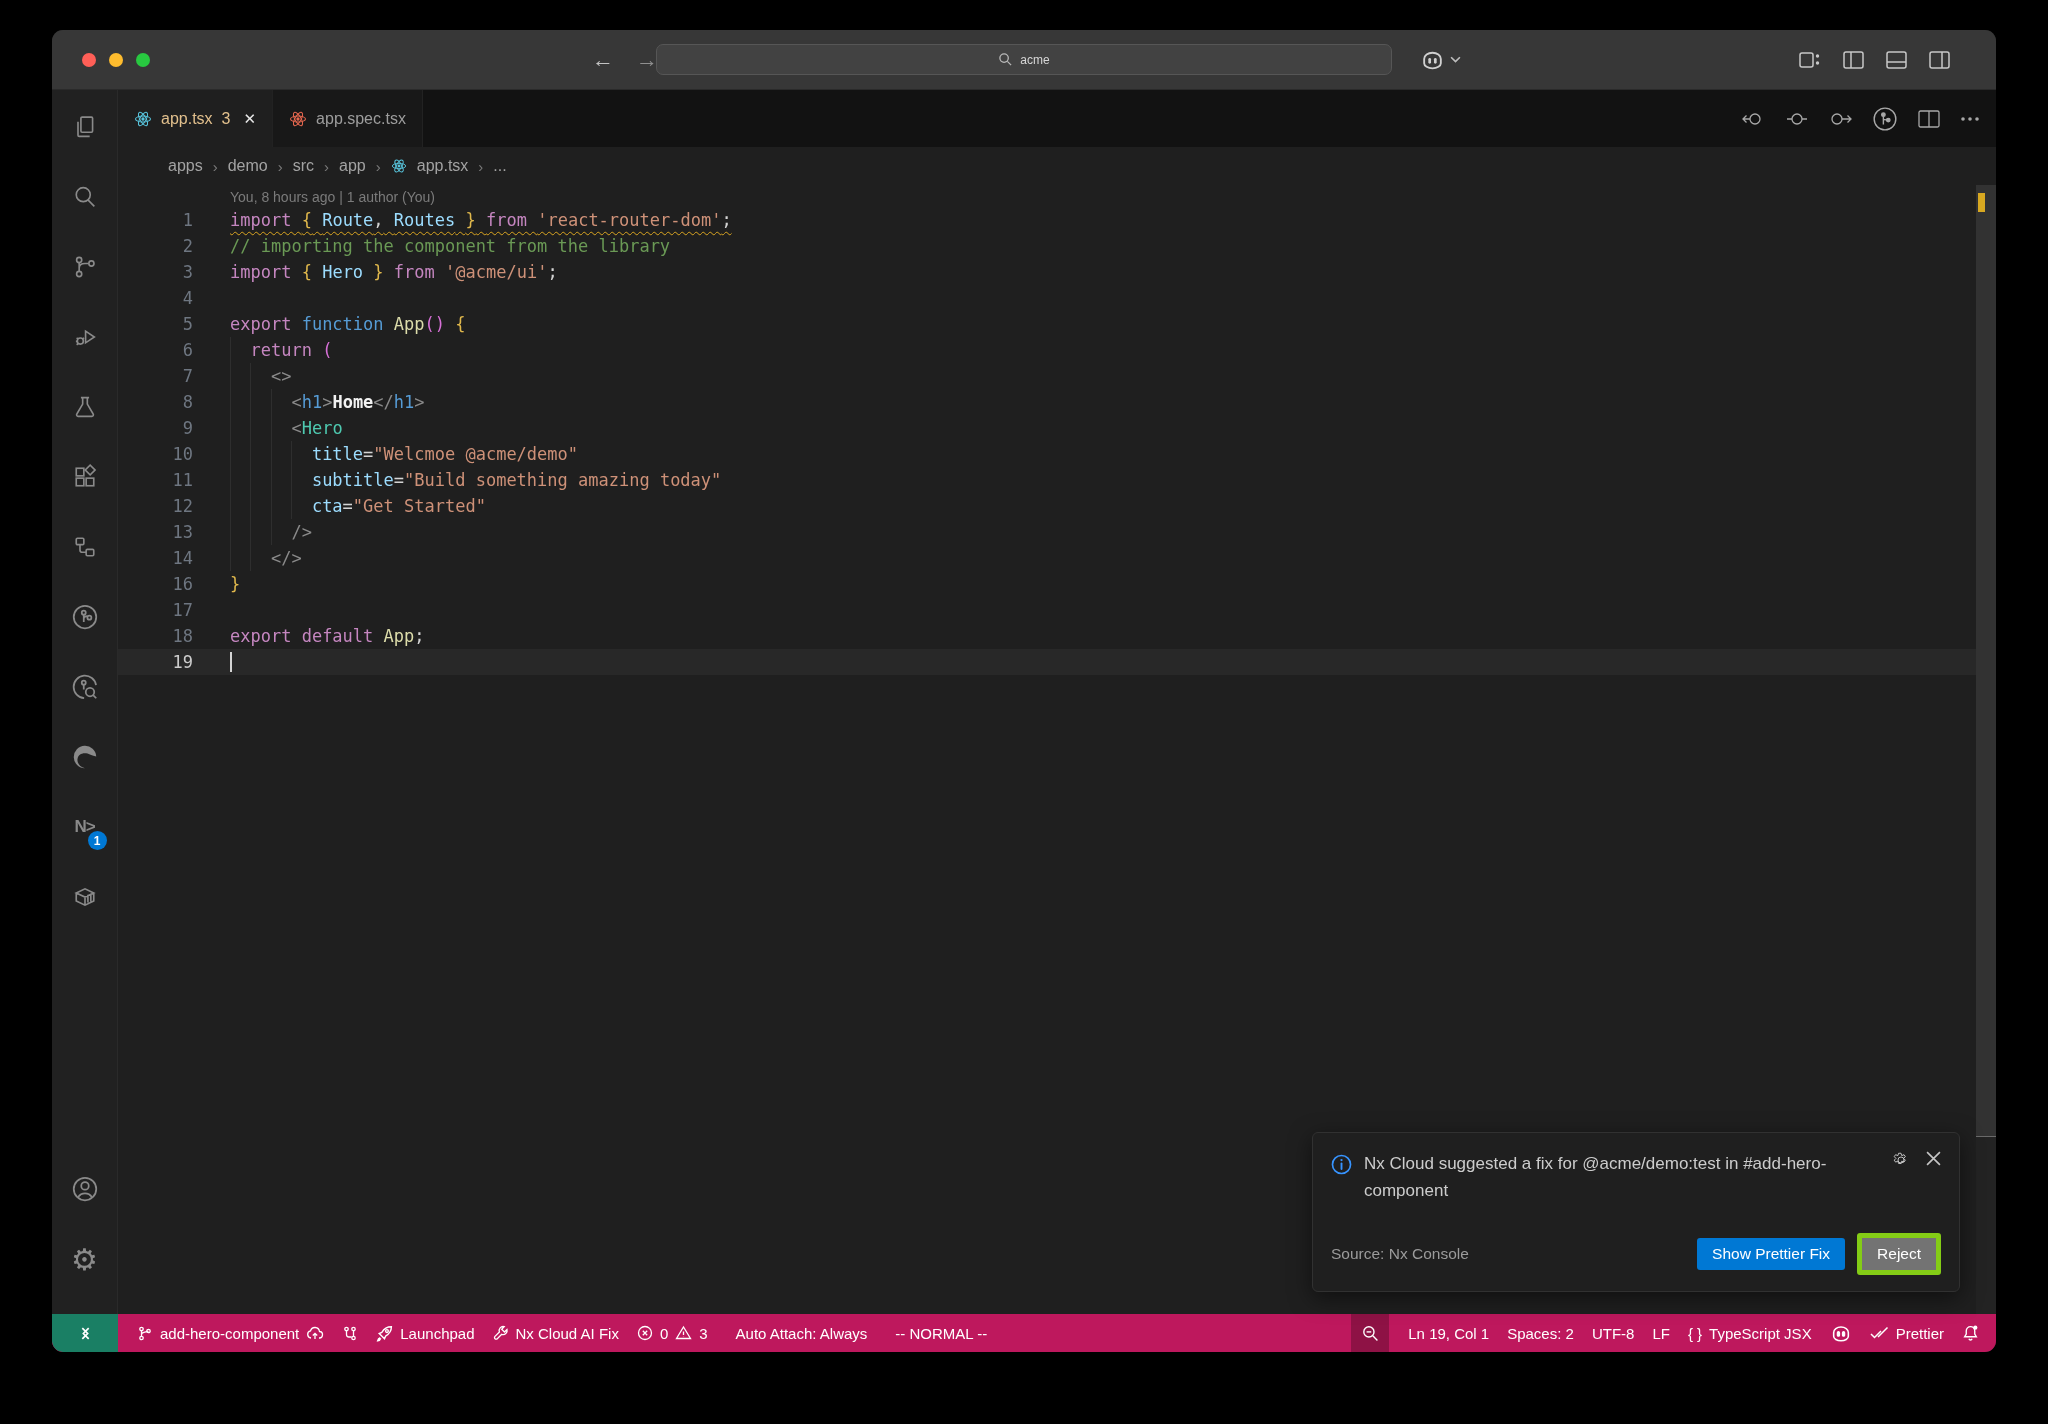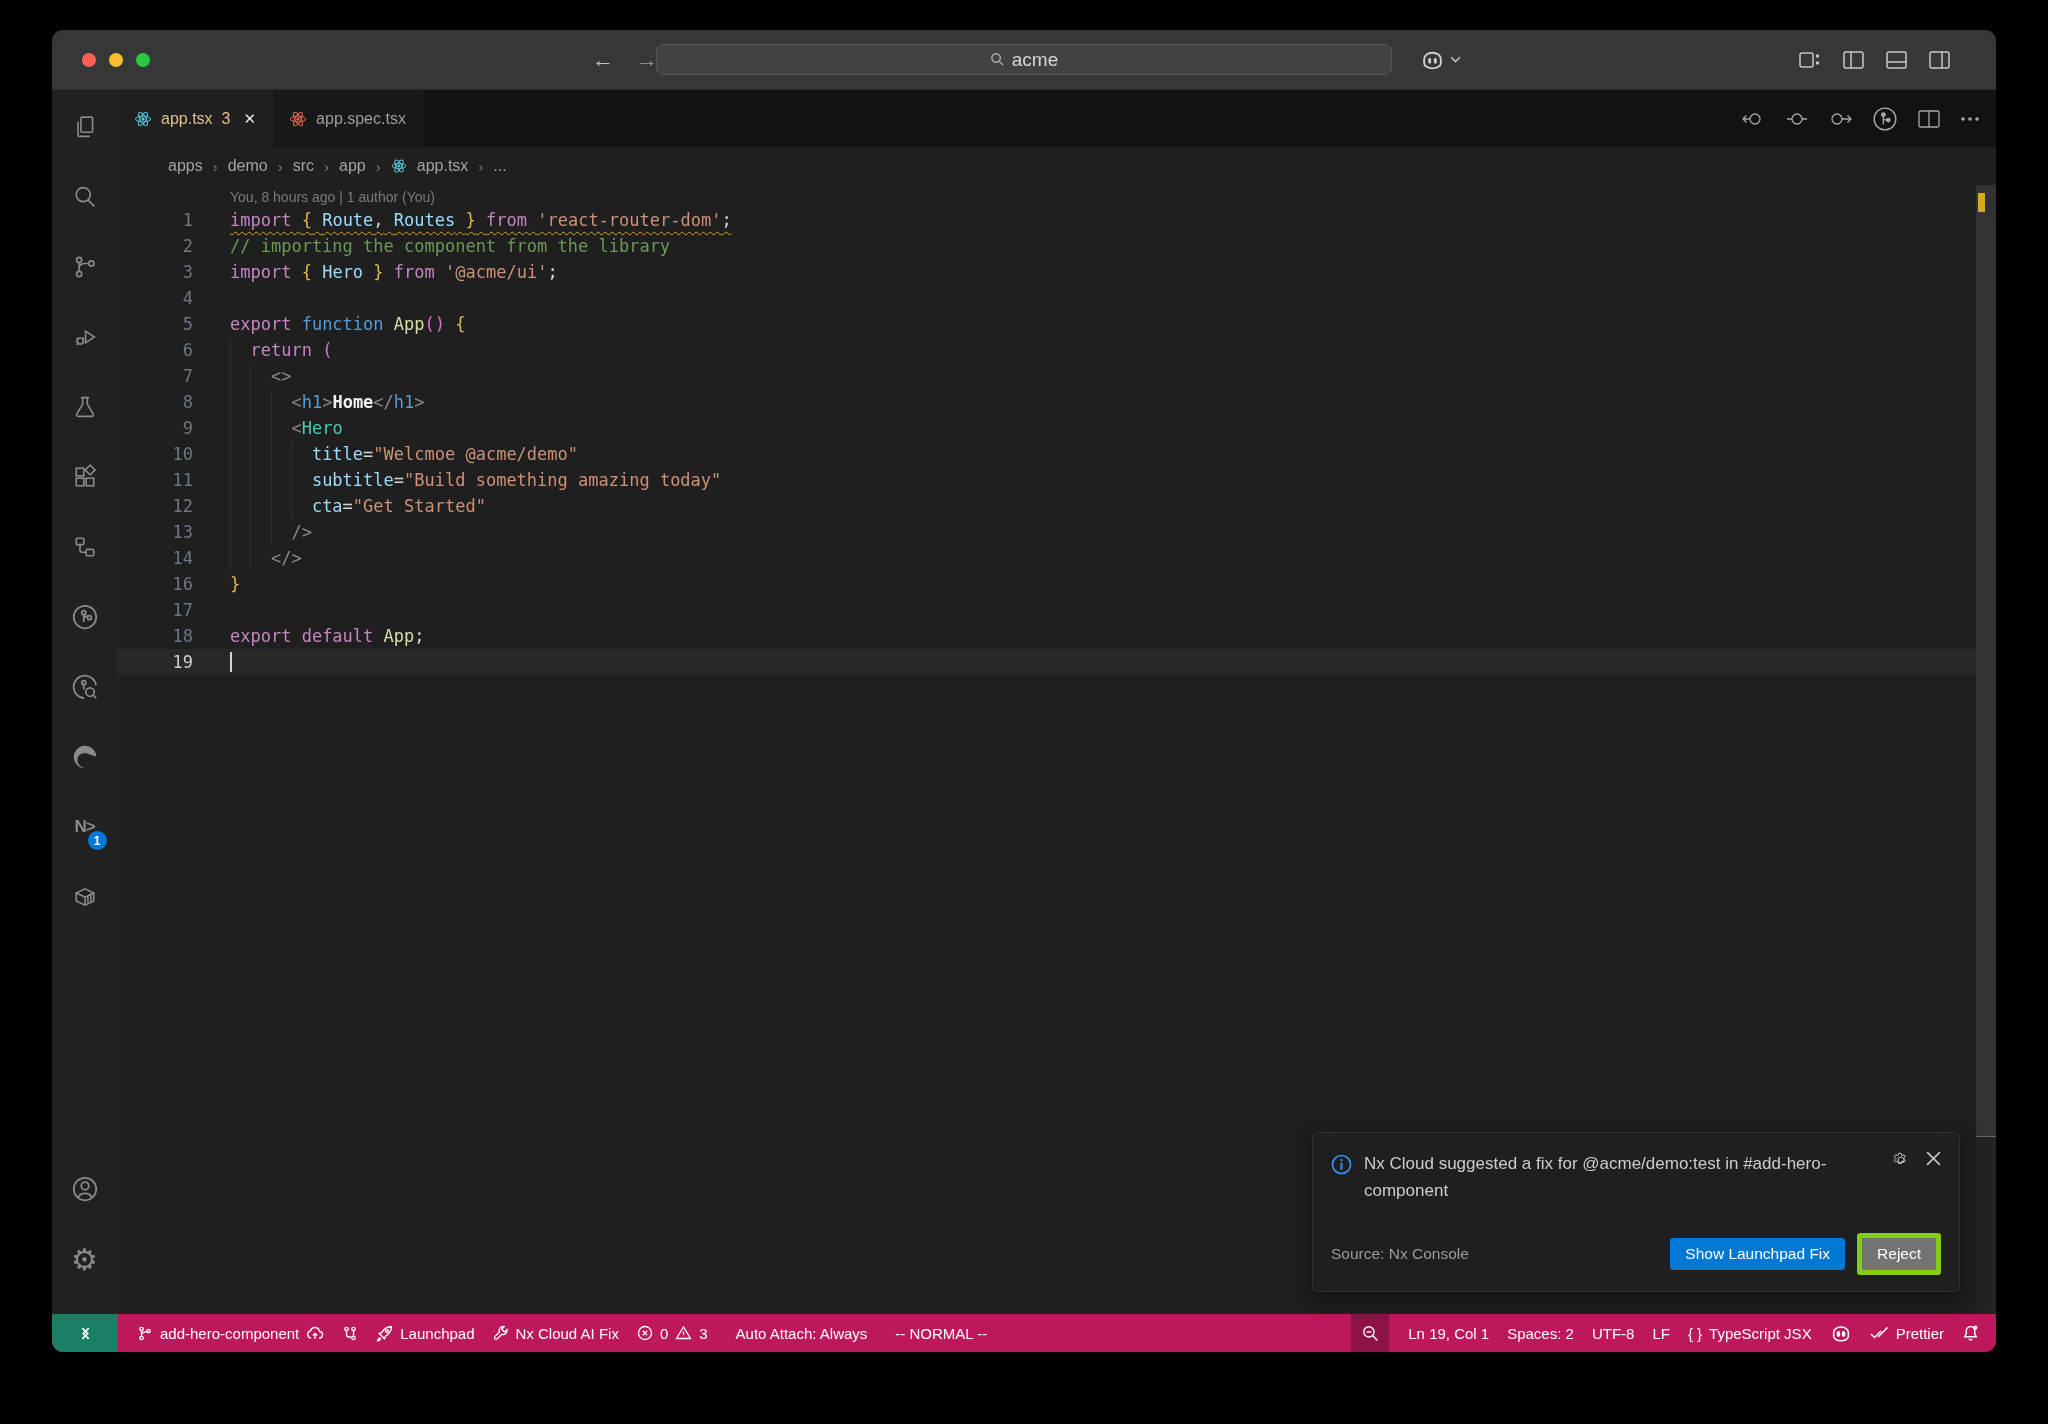--- a/index.html
+++ b/index.html
@@ -11,21 +11,21 @@
   
   .titlebar { height:60px; background:#373737; position:relative; flex:none;
     display:flex; align-items:center; border-bottom:1px solid #2a2a2a; }
   .traffic { position:absolute; left:30px; top:0; height:100%; display:flex; align-items:center; gap:13px; }
   .tl { width:14px; height:14px; border-radius:50%; }
   .nav-arrows { position:absolute; left:540px; display:flex; gap:22px; font-size:22px; }
   .nav-arrows span { color:#c2c2c2; cursor:default; }
   .nav-arrows .fwd { color:#8f8f8f; }
   .searchbox { margin:0 auto; width:736px; height:31px; background:#424242; border:1px solid #565656;
     border-radius:7px; display:flex; align-items:center; justify-content:center; gap:7px;
-    color:#d6d6d6; font-size:19px; }
+    color:#d6d6d6; font-size:12px; }
   .copilot-wrap { position:absolute; left:1368px; display:flex; align-items:center; gap:5px; }
   .layout-controls { position:absolute; right:46px; display:flex; gap:22px; align-items:center; }
   
   .main { flex:1; display:flex; min-height:0; }
   .activitybar { width:66px; flex:none; background:#212121; border-right:1px solid #2a2a2a;
     display:flex; flex-direction:column; align-items:center; padding-top:12px; }
   .ab-top { display:flex; flex-direction:column; align-items:center; }
   .ab-bottom { margin-top:auto; display:flex; flex-direction:column; align-items:center; padding-bottom:10px; }
   .ab-item { width:48px; height:50px; display:flex; align-items:center; justify-content:center;
     position:relative; margin-bottom:20px; color:#8a8a8a; }
@@ -405,21 +405,21 @@
         <svg width="18" height="18" viewBox="0 0 24 24">
             <path d="M12 8 a4 4 0 1 0 0 8 a4 4 0 0 0 0-8 m0-5 l1 3.2 3-1.3 1.8 2.6 -2.3 2.4 2.3 2.3 -1.8 2.6 -3-1.3 -1 3.2 -3.2 0 -1-3.2 -3 1.3 -1.8-2.6 2.3-2.3 -2.3-2.4 1.8-2.6 3 1.3 1-3.2 z" stroke="#c5c5c5" fill="none" stroke-width="1.3"></path>
           </svg>
         <svg width="15" height="15" viewBox="0 0 14 14">
             <path d="M1 1 L13 13 M13 1 L1 13" stroke="#c5c5c5" stroke-width="1.5"></path>
           </svg>
       </div>
     </div>
     <div class="notif-row2">
       <span class="notif-source">Source: Nx Console</span>
-      <span class="btn primary" style="background: rgb(0, 120, 212);">Show Launchpad Fix</span>
+      <span class="btn primary" style="background: rgb(0, 120, 212);">Show Prettier Fix</span>
       <span class="btn secondary">Reject</span>
     </div>
   </div>
 
   <div class="statusbar" style="background: #be185d;">
     <div class="sb-left">
       <div class="sb-item sb-remote" style="background: rgb(26, 127, 100);">
         <svg width="17" height="15" viewBox="0 0 16 14">
             <path d="M5 2 L10 7 L5 12 M11 2 L6 7 L11 12" stroke="#fff" fill="none" stroke-width="1.6"></path>
           </svg>

